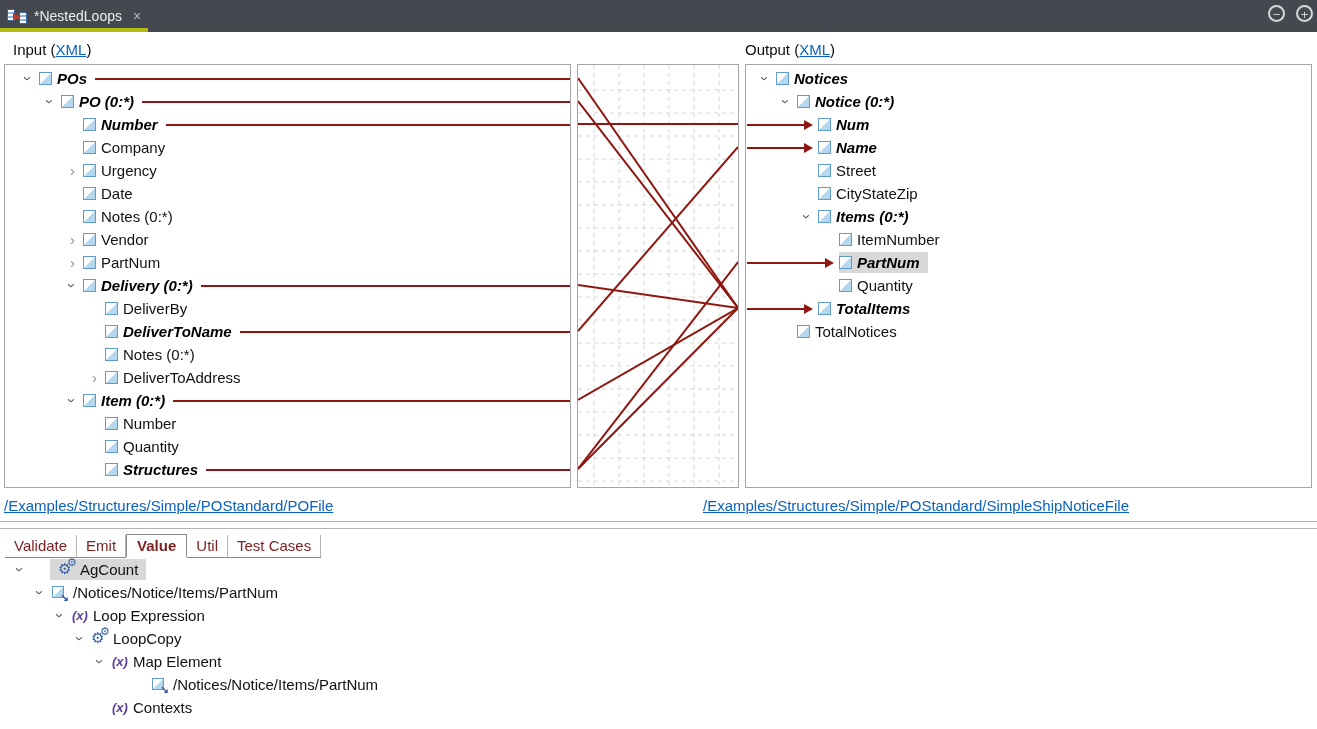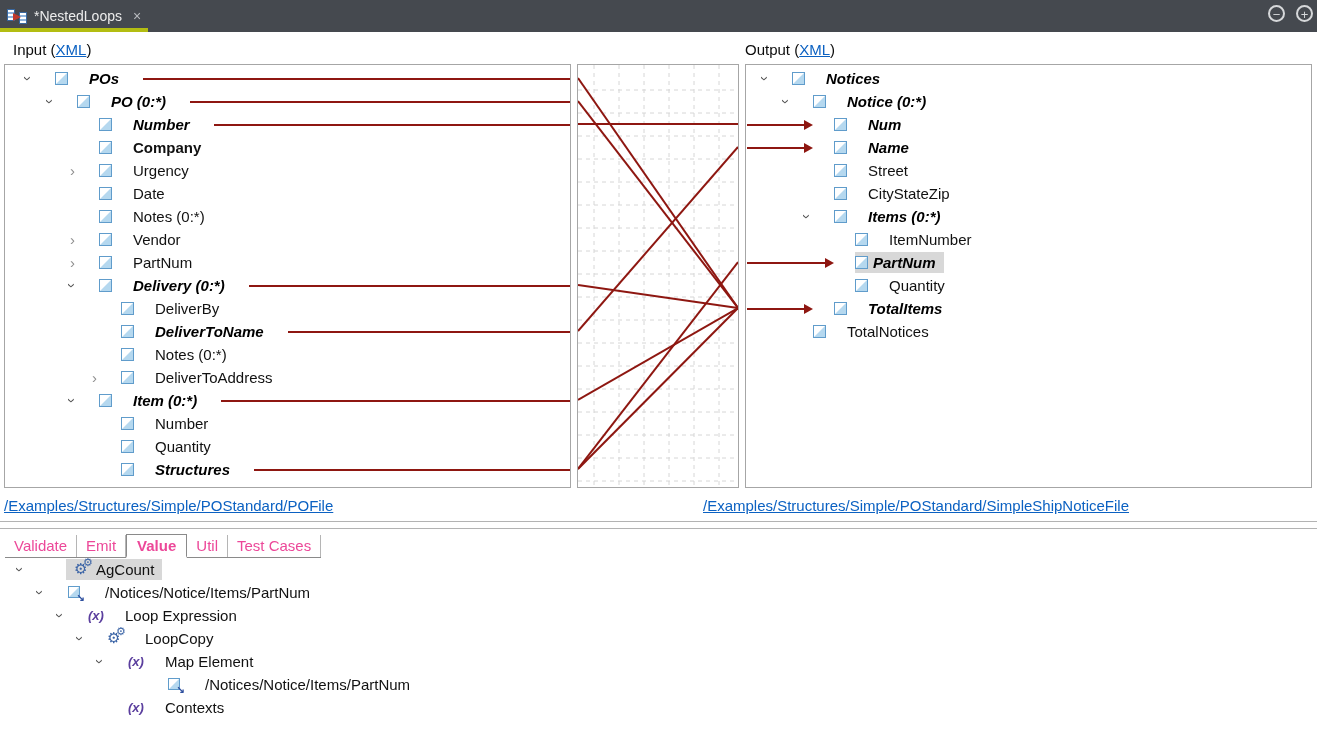--- a/index.html
+++ b/index.html
@@ -27,41 +27,41 @@
   .file-link{position:absolute;top:497px;font-size:15px;}
 
   
   .panel{position:absolute;top:64px;height:424px;border:1px solid #a6a6a6;background:#fff;box-sizing:border-box;padding-top:2px;overflow:hidden;}
   #left-panel{left:4px;width:567px;}
   #mid-panel{left:577px;width:162px;padding:0;}
   #right-panel{left:745px;width:567px;}
   #mapsvg{display:block;}
 
   
-  .trow{height:23px;display:flex;align-items:center;position:relative;font-size:15px;white-space:nowrap;box-sizing:border-box;gap:16px;}
+  .trow{height:23px;display:flex;align-items:center;position:relative;font-size:15px;white-space:nowrap;box-sizing:border-box;}
   .chev{flex:0 0 21px;width:21px;text-align:center;color:#4f4f4f;font-size:15px;line-height:15px;}
   .chev.expanded{transform:rotate(90deg);}
   .chev.collapsed{color:#8f8f8f;}
   .eicon{flex:0 0 13px;width:13px;height:13px;border:1px solid #609ccb;box-sizing:border-box;
          background:linear-gradient(135deg,#ffffff 46%,#b5d8ef 54%);margin-right:5px;}
   .lbl{padding-right:3px;}
   .mapped{font-weight:bold;font-style:italic;color:#000;}
   .hline{flex:1;height:2px;margin-left:5px;}
   .inarrow{position:absolute;left:1px;top:50%;margin-top:-1px;height:2px;}
   .inarrow .al{position:absolute;left:0;right:7px;top:0;height:2px;}
   .inarrow .ah{position:absolute;right:-1px;top:-4px;width:0;height:0;
      border-top:5px solid transparent;border-bottom:5px solid transparent;}
   .sel{display:flex;align-items:center;background:#d8d8d8;height:21px;padding-right:5px;}
 
   
   .split-line{position:absolute;left:0;width:1317px;height:1px;background:#b3b3b3;}
 
   
   .tabstrip{position:absolute;left:5px;top:534px;display:inline-flex;align-items:flex-end;border-bottom:1px solid #8a8a8a;font-size:15px;}
-  .btab{padding:2px 9px 3px 9px;border-right:1px solid #b5b5b5;color:#ec4899;cursor:default;}
+  .btab{padding:2px 9px 3px 9px;border-right:1px solid #b5b5b5;color:#7f1d1d;cursor:default;}
   .btab.active{font-weight:bold;border:1px solid #8a8a8a;border-bottom:2px solid #fff;margin-bottom:-1px;background:#fff;padding:2px 10px;}
 
   
   #value-tree{position:absolute;left:0;top:558px;width:1317px;}
   .vicon{flex:0 0 22px;position:relative;height:17px;}
   .gears{color:#3b64a6;}
   .gears::before{content:"\2699";position:absolute;left:0;top:0px;font-size:15px;line-height:16px;}
   .gears::after{content:"\2699";position:absolute;left:9px;top:-4px;font-size:11px;line-height:11px;}
   .fx{font-style:italic;font-weight:bold;color:#5b3f9e;font-size:13px;}
   .fx::before{content:"(x)";position:absolute;left:1px;top:1px;}
@@ -108,21 +108,21 @@
         <span class="eicon"></span>
         <span class="lbl mapped">PO (0:*)</span>
         <span class="hline" style="background: rgb(142, 23, 17);"></span>
       </div>
       <div class="trow" style="padding-left: 57px;">
         <span class="chev none"></span>
         <span class="eicon"></span>
         <span class="lbl mapped">Number</span>
         <span class="hline" style="background: rgb(142, 23, 17);"></span>
       </div>
-      <div class="trow" style="padding-left: 57px; font-weight: bold;">
+      <div class="trow" style="padding-left: 57px;">
         <span class="chev none"></span>
         <span class="eicon"></span>
         <span class="lbl">Company</span>
       </div>
       <div class="trow" style="padding-left: 57px;">
         <span class="chev collapsed">›</span>
         <span class="eicon"></span>
         <span class="lbl">Urgency</span>
       </div>
       <div class="trow" style="padding-left: 57px;">

